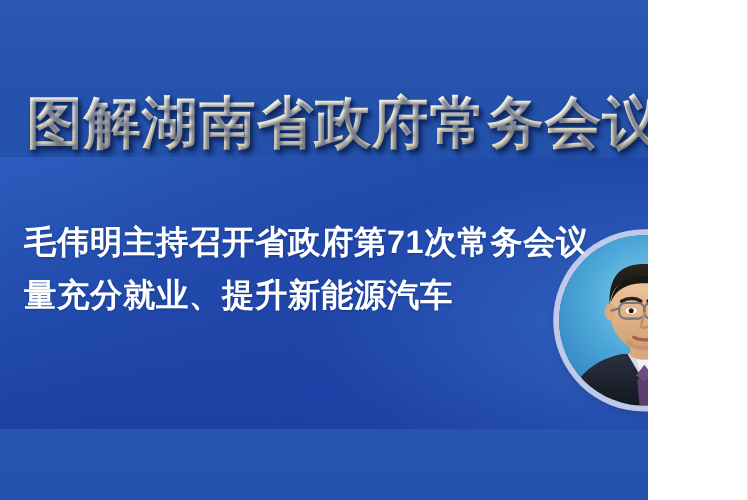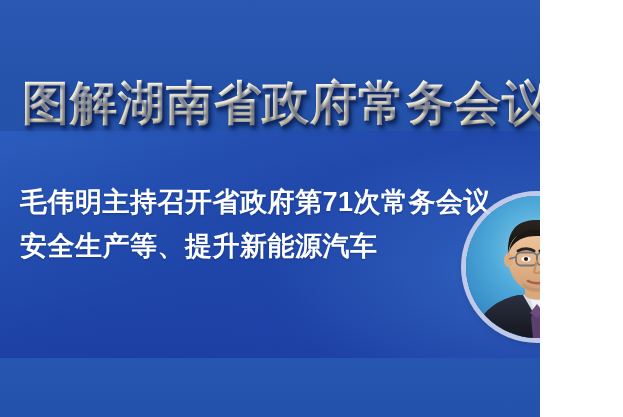--- a/index.html
+++ b/index.html
@@ -98,21 +98,21 @@
 
 <div id="poster">
 
   <div class="band-top"></div>
   <div class="band-mid"></div>
 
   <h1 class="title">图解湖南省政府常务会议</h1>
 
   <div class="body-text">
     <div class="body-line">毛伟明主持召开省政府第71次常务会议</div>
-    <div class="body-line">安全生产等、提升新能源汽车</div>
+    <div class="body-line">量充分就业、提升新能源汽车</div>
   </div>
 
   <div class="portrait">
     <svg viewBox="0 0 142 142">
       <defs>
         <radialGradient id="bg" cx="50%" cy="38%" r="72%">
           <stop offset="0%" stop-color="#8ed0ea"></stop>
           <stop offset="45%" stop-color="#4ea9d9"></stop>
           <stop offset="100%" stop-color="#2a7bbc"></stop>
         </radialGradient>

